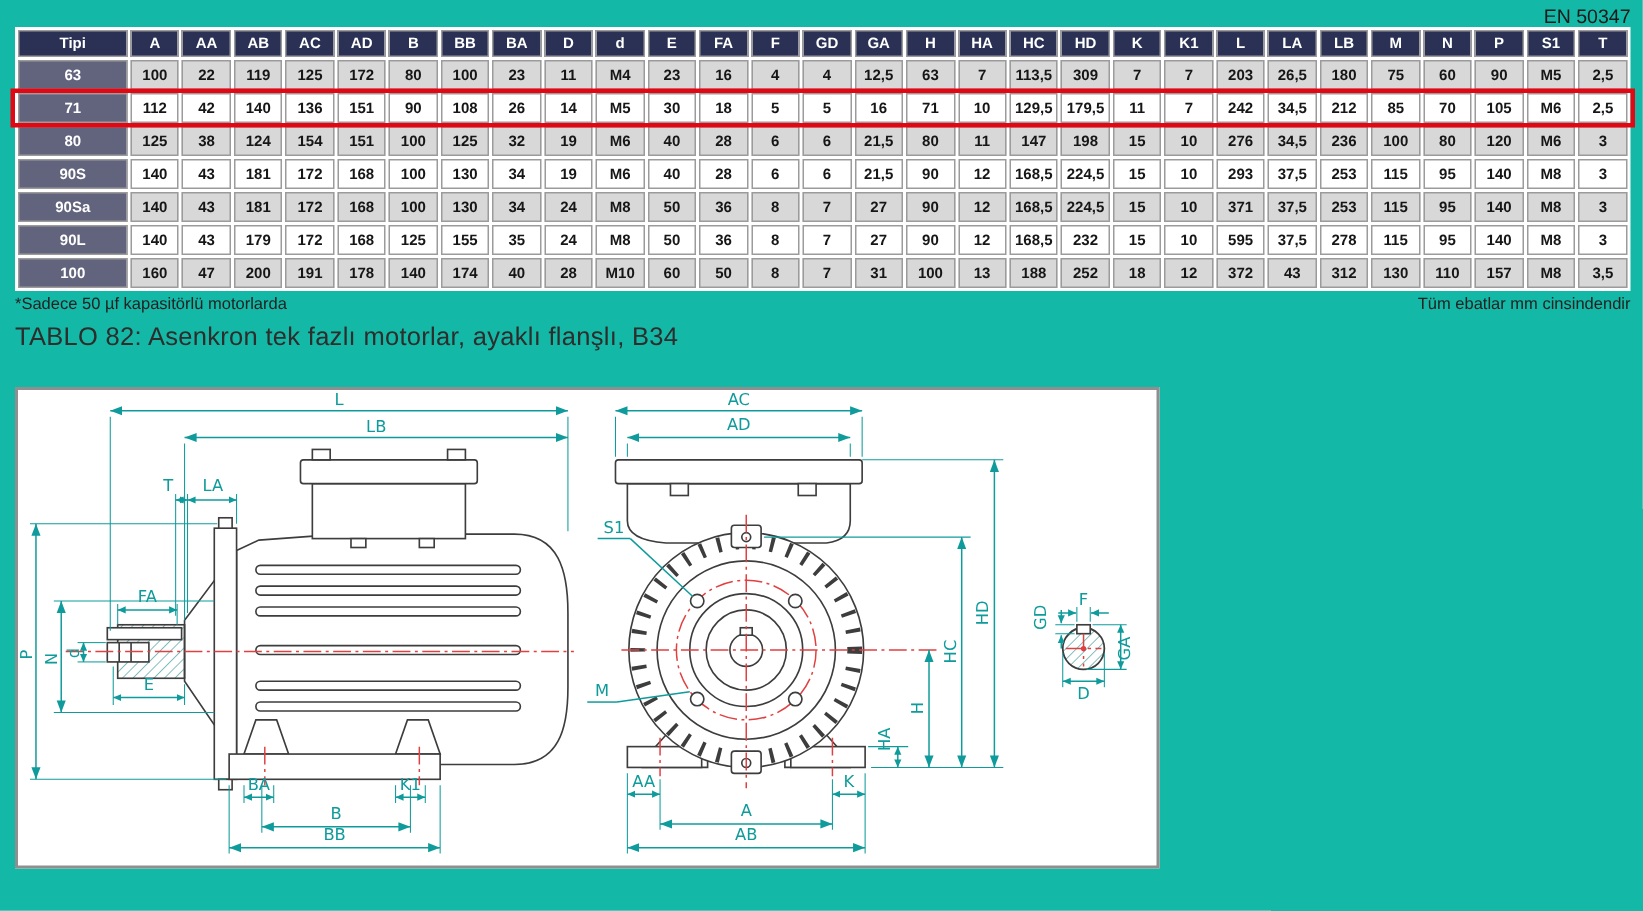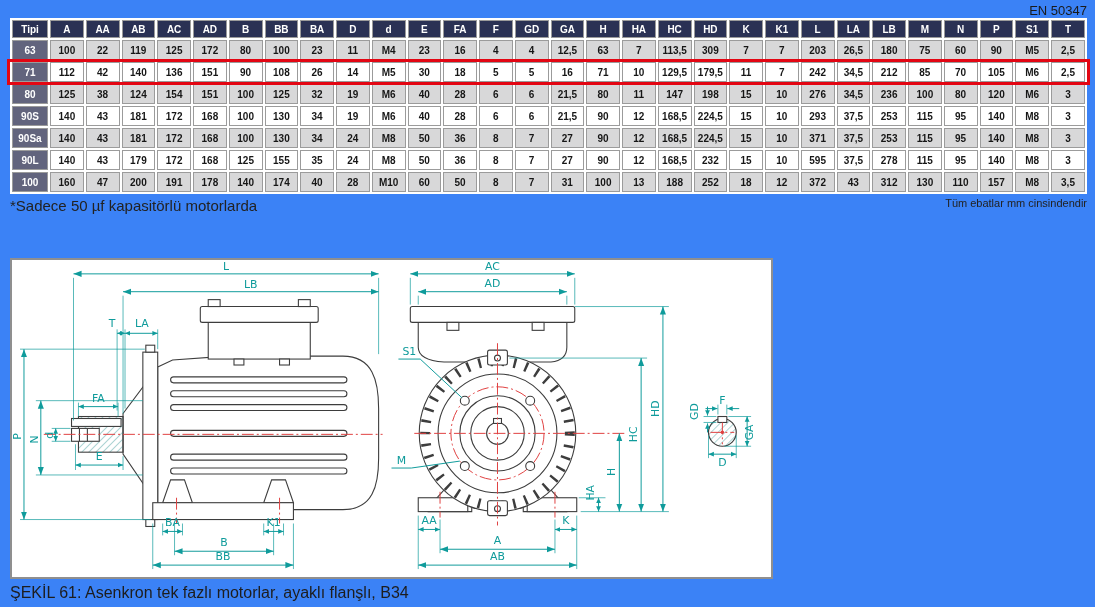--- a/index.html
+++ b/index.html
@@ -1,31 +1,31 @@
 <!DOCTYPE html>
 <html style="--c-header: #2a3154; --c-rowlabel: #62647d; --c-gray: #d8d8d9; --c-red: #e30613; --dim: #0f9b9b; --cline: #e04040;"><head>
 <meta charset="utf-8">
 <style>
   :root{
     --c-header:#2a3154; --c-rowlabel:#62647d; --c-gray:#d8d8d9;
     --c-red:#e30613; --dim:#0f9b9b; --cline:#e04040;
   }
   *{box-sizing:border-box;margin:0;padding:0}
   body{background:#fff;font-family:"Liberation Sans","DejaVu Sans",sans-serif}
-  .page{position:relative;width:1095px;height:607px;background:#3b82f6;overflow:hidden}
+  .page{position:relative;width:1095px;height:607px;background:#14b8a6;overflow:hidden}
   .standard{position:absolute;top:3px;right:8px;font-size:13px;color:#1a1a1a}
   .tablewrap{position:absolute;top:18px;left:10px;width:1077px}
   table{border-collapse:separate;border-spacing:2px;width:1077px;table-layout:fixed;background:#fff}
   th,td{border:1px solid #9b9b9b;text-align:center;font-size:10px;font-weight:bold;padding:0;overflow:hidden;white-space:nowrap}
   th.hdr{background:var(--c-header);color:#fff;height:18px}
   th.rowlabel{background:var(--c-rowlabel);color:#fff;height:20px}
   td{color:#161616;background:#fff;height:20px}
   tr.alt td{background:var(--c-gray)}
   #hl-overlay{position:absolute;left:-3px;width:1083px;border:3px solid var(--c-red);pointer-events:none}
-  .footnote-l{position:absolute;top:197px;left:10px;font-size:15px;color:#222}
+  .footnote-l{position:absolute;top:197px;left:10px;font-size:11px;color:#222}
   .footnote-r{position:absolute;top:197px;right:8px;font-size:11px;color:#222}
   .tabletitle{position:absolute;top:215px;left:10px;font-size:17px;color:#2d2d2d;letter-spacing:.2px}
   .figbox{position:absolute;top:258px;left:10px;width:763px;height:321px;border:2px solid #8f8f8f;background:#fff}
   .figcaption{position:absolute;top:584px;left:10px;font-size:16px;color:#1d1d1d}
   
   .ol{stroke:#3d3d3d;stroke-width:1.1;fill:none}
   .of{stroke:#3d3d3d;stroke-width:1.1;fill:#fff}
   .dl{stroke:var(--dim);stroke-width:1;fill:none}
   .dx{stroke:var(--dim);stroke-width:.7;fill:none}
   .dt{fill:var(--dim);font-size:11px;font-family:"DejaVu Sans",sans-serif;text-anchor:middle}
@@ -35,21 +35,21 @@
 <body>
 
 <div class="page">
 
   <div class="standard">EN 50347</div>
 
   <div class="tablewrap" style="position:absolute">
     <table id="dim-table">
       <thead>
           <tr id="thead-row">
-            <th class="hdr" style="width: 36px;">Tipi</th>
+            <th class="hdr" style="width: 73px;">Tipi</th>
             <th class="hdr">A</th>
             <th class="hdr">AA</th>
             <th class="hdr">AB</th>
             <th class="hdr">AC</th>
             <th class="hdr">AD</th>
             <th class="hdr">B</th>
             <th class="hdr">BB</th>
             <th class="hdr">BA</th>
             <th class="hdr">D</th>
             <th class="hdr">d</th>
@@ -299,20 +299,21 @@
             <td>M8</td>
             <td>3,5</td>
           </tr>
         </tbody>
     </table>
     <div id="hl-overlay" style="top: 41px; height: 26px;"></div>
   </div>
 
   <div class="footnote-l">*Sadece 50 µf kapasitörlü motorlarda</div>
   <div class="footnote-r">Tüm ebatlar mm cinsindendir</div>
+  <div class="tabletitle">TABLO 82: Asenkron tek fazlı motorlar, ayaklı flanşlı, B34</div>
 
   <div class="figbox">
     <svg width="759" height="317" viewBox="0 0 762 320">
       <defs>
         <marker id="arr" viewBox="0 0 10 10" refX="9" refY="5" markerWidth="9" markerHeight="9" orient="auto-start-reverse">
             <path d="M0,1.6 L9,5 L0,8.4 z" fill="#0f9b9b"></path>
           </marker>
         <marker id="arr2" viewBox="0 0 10 10" refX="9" refY="5" markerWidth="6" markerHeight="6" orient="auto-start-reverse">
             <path d="M0,1 L9,5 L0,9 z" fill="#0f9b9b"></path>
           </marker>
@@ -519,14 +520,13 @@
         <text class="dt" x="746" y="174" transform="rotate(-90 746 174)">GA</text>
 
         <line class="dx" x1="701" y1="177" x2="701" y2="200"></line>
         <line class="dx" x1="729" y1="177" x2="729" y2="200"></line>
         <line class="dl" x1="701" y1="196" x2="729" y2="196" marker-start="url(#arr2)" marker-end="url(#arr2)"></line>
         <text class="dt" x="715" y="208">D</text>
       </g>
     </svg>
   </div>
 
-  <div class="figcaption">ŞEKİL 61: Asenkron tek fazlı motorlar, ayaklı flanşlı, B34</div>
 </div>
 
 </body></html>

